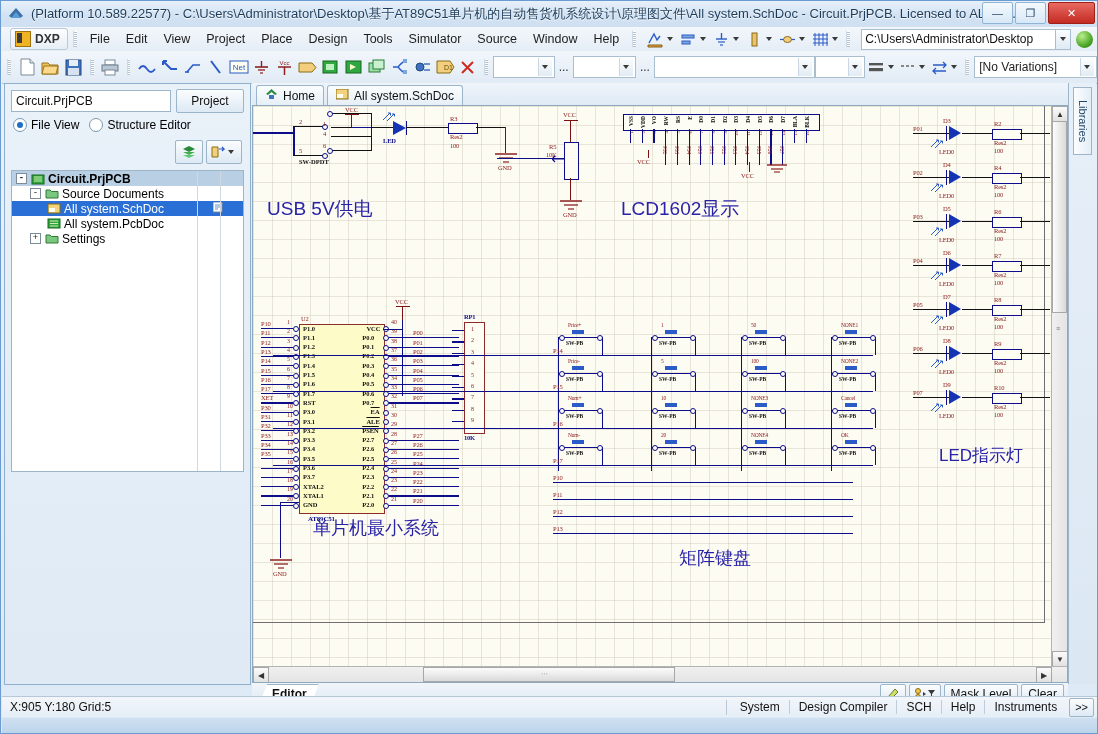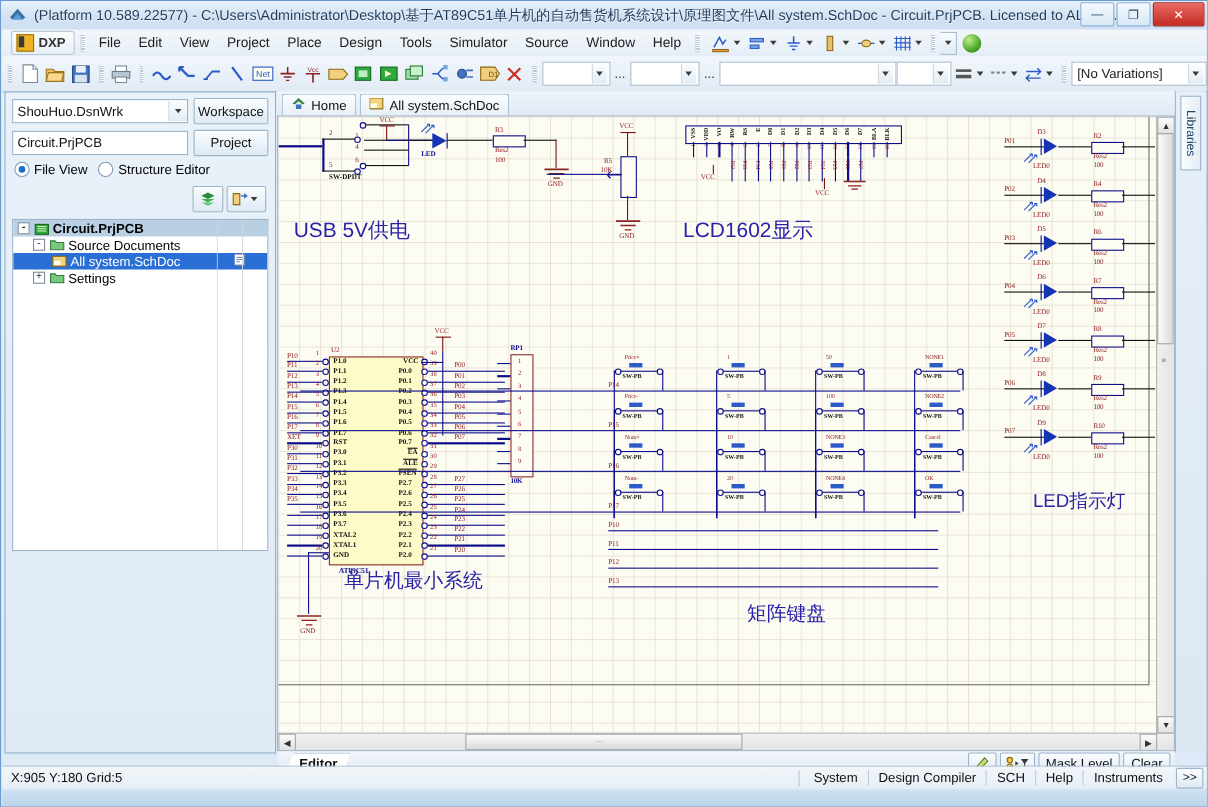--- a/index.html
+++ b/index.html
@@ -379,20 +379,21 @@
               <line x1="15" y1="2" x2="15" y2="15"></line>
             <line x1="1" y1="4" x2="16" y2="4"></line>
               <line x1="1" y1="8" x2="16" y2="8"></line>
             <line x1="1" y1="12" x2="16" y2="12"></line>
           </g>
         </svg>
       </div>
       <div class="caret"></div>
     </div>
     <div class="grip"></div>
+    <div class="path-box">C:\Users\Administrator\Desktop</div>
     <div class="path-drop">
         <div class="caret" style="margin:0"></div>
       </div>
     <div class="green-orb"></div>
   </div>
 
   <div class="toolbar2">
     <div class="grip"></div>
     <div class="tb-ico">
       <svg width="17" height="18" viewBox="0 0 17 18">
@@ -563,29 +564,20 @@
     <div class="combo" style="width:120px;justify-content:space-between;padding-left:4px">
       <span style="font-size:12px">[No Variations]</span>
       <div class="cdrop">
           <div class="caret" style="margin:0"></div>
         </div>
     </div>
   </div>
 
   <div class="panel">
     <div class="panel-body">
-      <div class="row">
-        <div class="tf">
-          <span>ShouHuo.DsnWrk</span>
-          <div class="cdrop2">
-              <div class="caret" style="margin:0"></div>
-            </div>
-        </div>
-        <div class="pbtn">Workspace</div>
-      </div>
       <div class="row">
         <div class="tf">
           <span>Circuit.PrjPCB</span>
         </div>
         <div class="pbtn">Project</div>
       </div>
       <div class="radios">
         <div class="radio">
           <div class="rd on"></div>
           <span>File View</span>
@@ -652,20 +644,33 @@
                 <rect x="0" y="0" width="9" height="10" fill="#fff" stroke="#7a8a99"></rect>
                 <g stroke="#3f72c0" stroke-width=".8">
                   <line x1="2" y1="3" x2="7" y2="3"></line>
                   <line x1="2" y1="5" x2="7" y2="5"></line>
                   <line x1="2" y1="7" x2="5" y2="7"></line>
                 </g>
               </svg>
           </span>
         </div>
 
+        <div class="tnode" style="padding-left:34px">
+          <div class="ti">
+            <svg width="14" height="11" viewBox="0 0 14 11">
+                <rect x="1" y="1" width="12" height="9" fill="#2fa83f" stroke="#17661f"></rect>
+                <g stroke="#fdfdd0" stroke-width=".8">
+                  <line x1="3" y1="3" x2="11" y2="3"></line>
+                  <line x1="3" y1="5.5" x2="11" y2="5.5"></line>
+                  <line x1="3" y1="8" x2="11" y2="8"></line>
+                </g>
+              </svg>
+          </div>
+          <span>All system.PcbDoc</span>
+        </div>
 
         <div class="tnode" style="padding-left:18px">
           <div class="exp">+</div>
           <div class="ti">
             <svg width="14" height="11" viewBox="0 0 14 11">
                 <path d="M1 2 h4 l1.5 1.5 h6.5 v6.5 h-12 z" fill="#7ac87f" stroke="#2f7a36"></path>
               </svg>
           </div>
           <span>Settings</span>
         </div>

